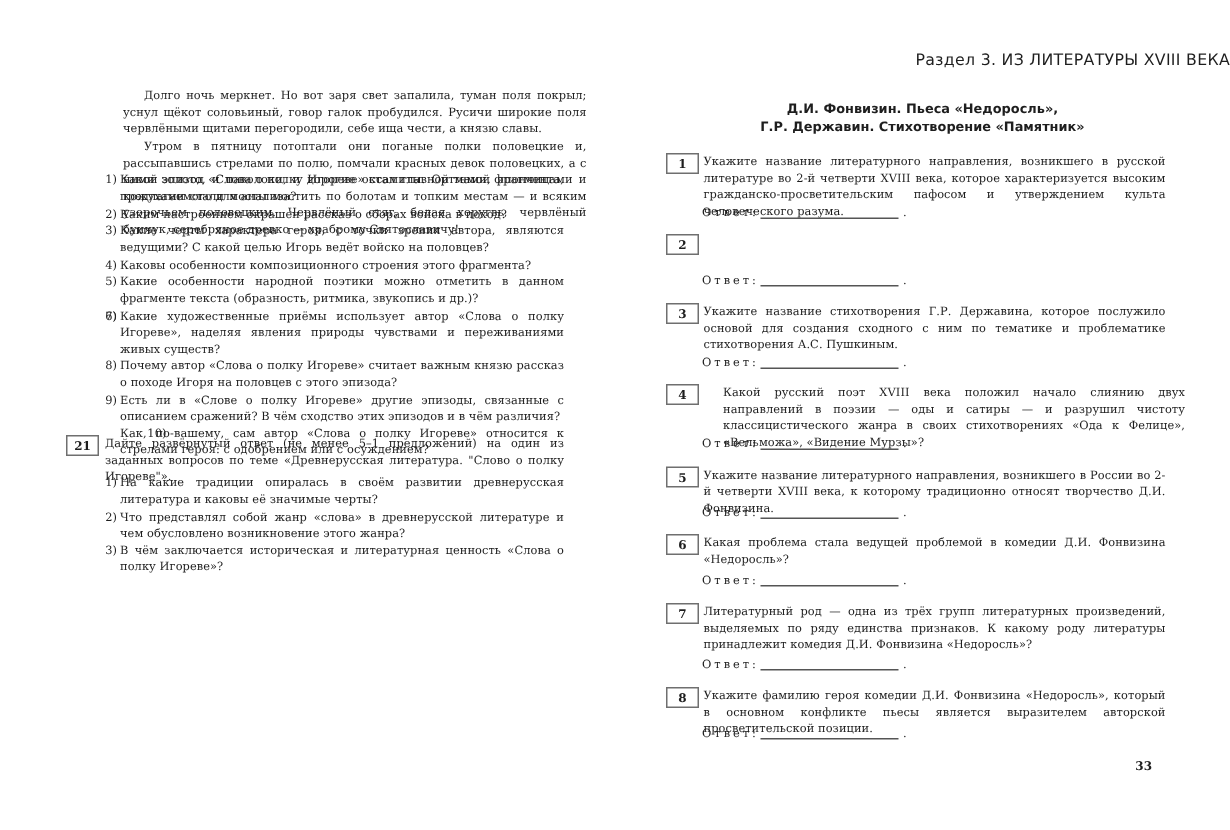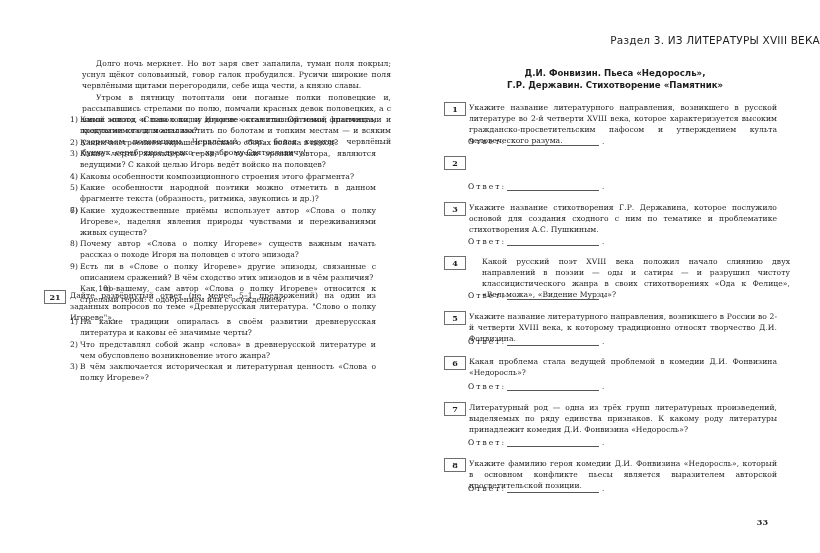--- a/index.html
+++ b/index.html
@@ -36,39 +36,39 @@
     position: absolute; left: 0; width: 410px; text-align: center;
     font-family: "DejaVu Sans", "Liberation Sans", sans-serif; font-weight: bold; font-size: 8.6px; line-height: 11px;
   }
   .answer {
     position: absolute; left: 58px; font-size: 7.6px; letter-spacing: 2px; font-family: "DejaVu Serif", "Liberation Serif", serif;
     display: flex; align-items: flex-end;
   }
   .answer .line { display: inline-block; width: 92px; border-bottom: 1px solid #555; height: 8px; margin-left: 1px; }
   .answer .dot { letter-spacing: 0; margin-left: 3px; }
   .page-num {
-    position: absolute; right: 52px; top: 505px; font-family: "DejaVu Serif", "Liberation Serif", serif; font-weight: bold; font-size: 8px; margin-top: 12px;
+    position: absolute; right: 52px; top: 505px; font-family: "DejaVu Serif", "Liberation Serif", serif; font-weight: bold; font-size: 8px;
   }
 </style>
 </head>
 <body>
 
 <div class="page left">
   <p class="para serif" style="top:42px;">Долго ночь меркнет. Но вот заря свет запалила, туман поля покрыл; уснул щёкот соловьиный, говор галок пробудился. Русичи широкие поля червлёными щитами перегородили, себе ища чести, а князю славы.</p>
   <p class="para serif" style="top:76px;">Утром в пятницу потоптали они поганые полки половецкие и, рассыпавшись стрелами по полю, помчали красных девок половецких, а с ними золото, и паволоки, и дорогие оксамиты. Ортмами, япончицами и кожухами стали мосты мостить по болотам и топким местам — и всяким узорочьем половецким. Червлёный стяг, белая хоругвь, червлёный бунчук, серебряное древко — храброму Святославичу!</p>
 
   <ul class="qlist serif" style="top:114px;">
     <li><span class="num">1)</span><span>Какой эпизод «Слова о полку Игореве» стал главной темой фрагмента, предлагаемого для анализа?</span></li>
     <li><span class="num">2)</span><span>Каким настроением окрашен рассказ о сборах войска в поход?</span></li>
     <li><span class="num">3)</span><span>Какие черты характера героя, с точки зрения автора, являются ведущими? С какой целью Игорь ведёт войско на половцев?</span></li>
     <li><span class="num">4)</span><span>Каковы особенности композиционного строения этого фрагмента?</span></li>
     <li><span class="num">5)</span><span>Какие особенности народной поэтики можно отметить в данном фрагменте текста (образность, ритмика, звукопись и др.)?</span></li>
     <li><span class="num">6)</span></li>
     <li><span class="num">7)</span><span>Какие художественные приёмы использует автор «Слова о полку Игореве», наделяя явления природы чувствами и переживаниями живых существ?</span></li>
-    <li><span class="num">8)</span><span>Почему автор «Слова о полку Игореве» существ важным начать рассказ о походе Игоря на половцев с этого эпизода?</span></li>
+    <li><span class="num">8)</span><span>Почему автор «Слова о полку Игореве» считает важным князю рассказ о походе Игоря на половцев с этого эпизода?</span></li>
     <li><span class="num">9)</span><span>Есть ли в «Слове о полку Игореве» другие эпизоды, связанные с описанием сражений? В чём сходство этих эпизодов и в чём различия?</span></li>
     <li class="wide"><span class="num">10)</span><span>Как, по-вашему, сам автор «Слова о полку Игореве» относится к стрелами героя: с одобрением или с осуждением?</span></li>
   </ul>
 
   <div class="task-box" style="left:44px; top:290px;">21</div>
   <p class="task-text serif" style="left:70px; top:290px; width:306px;">Дайте развёрнутый ответ (не менее 5–1 предложений) на один из заданных вопросов по теме «Древнерусская литература. "Слово о полку Игореве"».</p>
 
   <ul class="qlist serif" style="top:316px;">
     <li><span class="num">1)</span><span>На какие традиции опиралась в своём развитии древнерусская литература и каковы её значимые черты?</span></li>
     <li><span class="num">2)</span><span>Что представлял собой жанр «слова» в древнерусской литературе и чем обусловлено возникновение этого жанра?</span></li>

